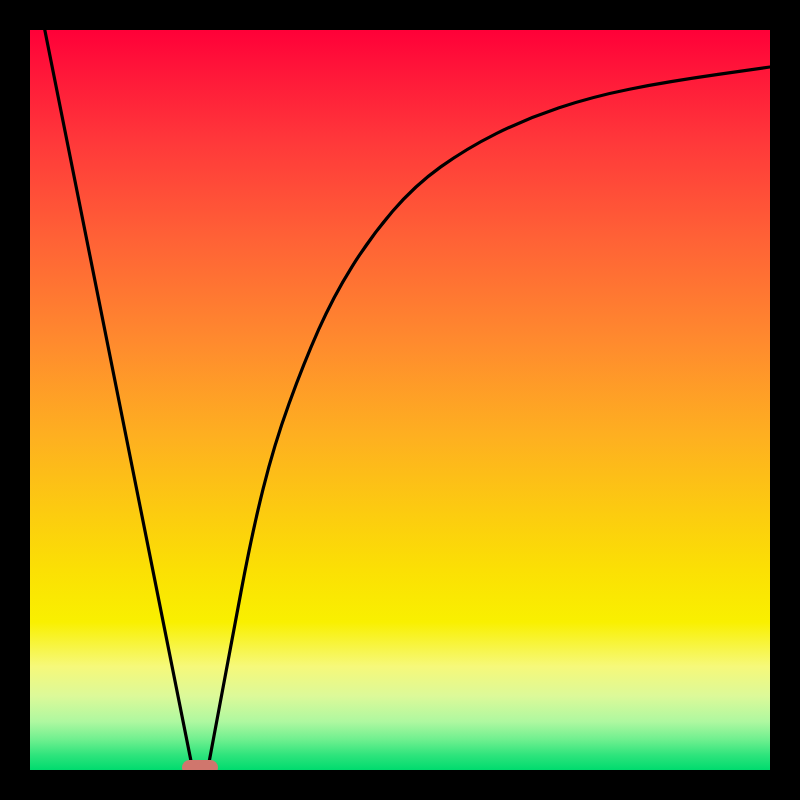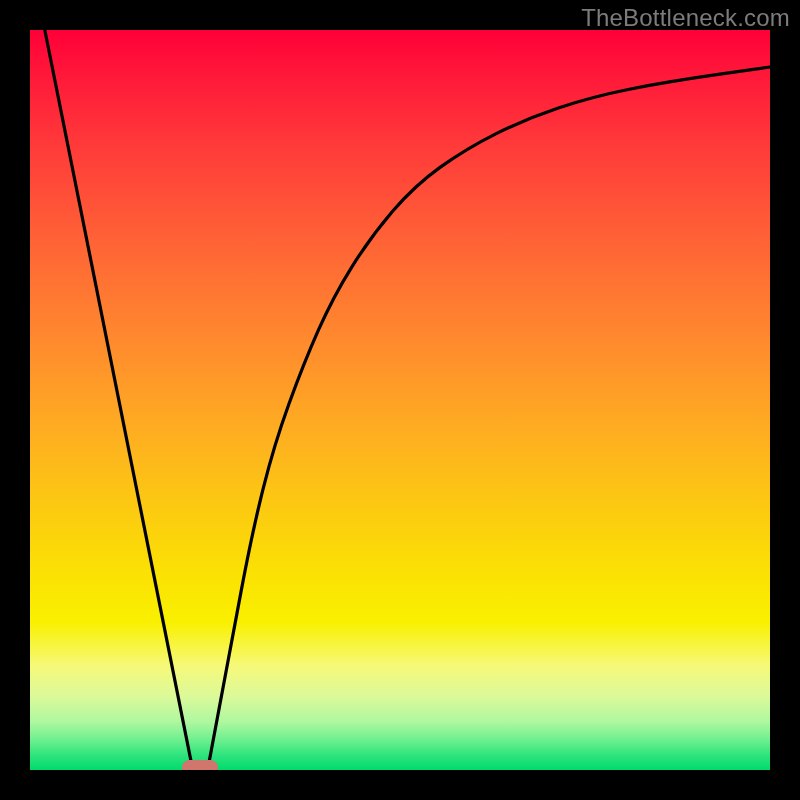--- a/index.html
+++ b/index.html
@@ -69,21 +69,20 @@
     height: 15px;
     background: #d0766d;
     border-radius: 8px;
     z-index: 12;
   }
 </style>
 </head>
 <body>
 
 <div class="frame">
-  <div class="watermark">TheBottleneck.com</div>
 
   <div class="plot">
     <div class="gradient"></div>
 
     <svg class="curve" viewBox="0 0 740 740" preserveAspectRatio="none">
       <path id="curve-path" d="M 14.8 0 L 162.8 740 L 177.6 740 Q 177.6 740 188.7 680.8 Q 199.8 621.6 210.9 562.4 Q 222 503.2 233.10000000000002 458.79999999999995 Q 244.20000000000002 414.4 259 373.69999999999993 Q 273.8 332.99999999999994 288.6 299.69999999999993 Q 303.4 266.4 321.9 236.8 Q 340.40000000000003 207.20000000000005 362.6 181.3 Q 384.8 155.39999999999998 410.7 136.89999999999998 Q 436.59999999999997 118.39999999999998 466.2 103.59999999999997 Q 495.8 88.79999999999995 529.1 77.69999999999999 Q 562.4 66.60000000000002 599.4 59.19999999999999 Q 636.4 51.799999999999955 688.2 44.39999999999998 T 740 37" fill="none" stroke="#000" stroke-width="3.2" stroke-linejoin="round" stroke-linecap="round"></path>
     </svg>
 
     <div class="marker" id="marker" style="left: 152.2px; top: 730px;"></div>
   </div>

